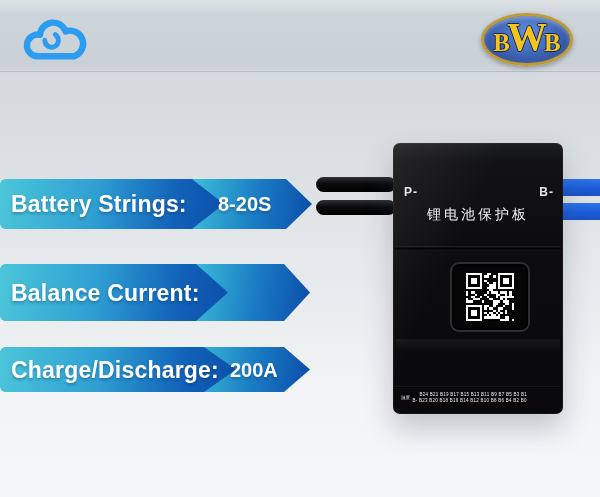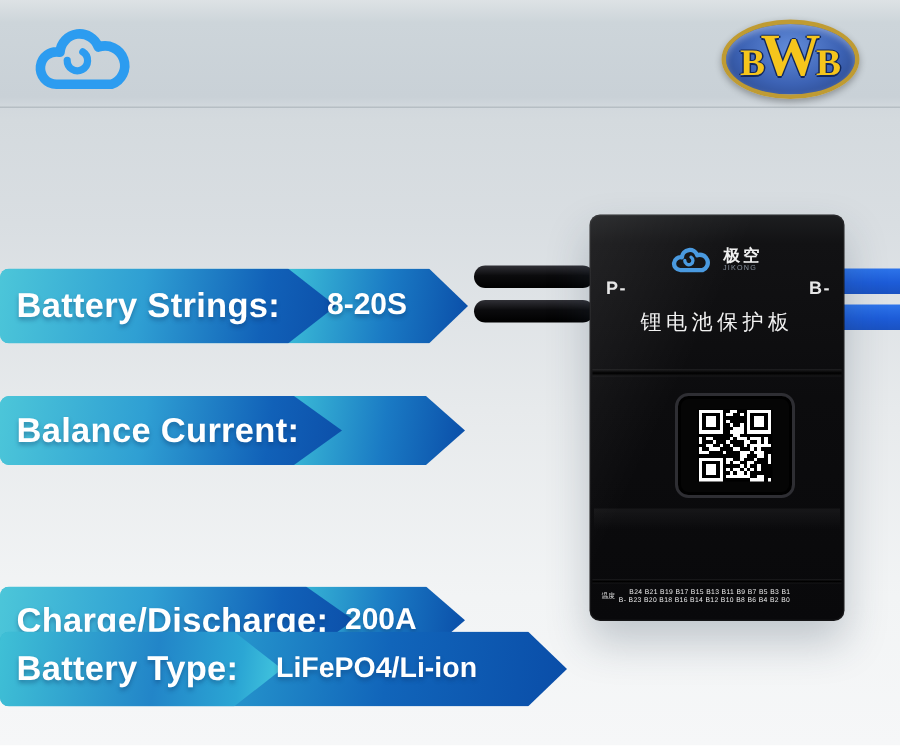--- a/index.html
+++ b/index.html
@@ -32,22 +32,22 @@
   .banner .front{left:0;top:0;bottom:0;clip-path:polygon(0 0,calc(100% - 32px) 0,100% 50%,calc(100% - 32px) 100%,0 100%);
     background:linear-gradient(98deg,#4cc6d9 0%,#2f9fd3 42%,#1161b8 78%,#0c4fa9 100%);}
   .banner.alt .back{background:linear-gradient(98deg,#32b0cc 0%,#2a9fd0 35%,#1165ba 68%,#0a4da8 100%);}
   .banner.alt .front{background:linear-gradient(98deg,#3fc0d6 0%,#2285c8 55%,#2ba6d4 84%,#46cadf 100%);}
   .banner .label{position:absolute;left:11px;top:50%;transform:translateY(-50%);z-index:2;
     font-size:23px;font-weight:bold;color:#fff;white-space:nowrap;letter-spacing:.2px;
     text-shadow:0 2px 3px rgba(10,40,90,.35);}
   .banner .value{position:absolute;top:50%;transform:translateY(-50%);z-index:2;
     font-size:20px;font-weight:bold;color:#fff;white-space:nowrap;text-shadow:0 2px 3px rgba(10,40,90,.35);}
   .b1{top:179px;width:312px;height:50px;} .b1 .front{width:224px;} .b1 .value{left:218px;width:70px;}
-  .b2{top:264px;width:310px;height:46px;} .b2 .front{width:228px;} .b2 .value{left:222px;width:66px;}
-  .b3{top:347px;width:310px;height:45px;margin-top:44px;} .b3 .front{width:236px;} .b3 .value{left:230px;width:60px;}
+  .b2{top:264px;width:310px;height:57px;} .b2 .front{width:228px;} .b2 .value{left:222px;width:66px;}
+  .b3{top:347px;width:310px;height:45px;} .b3 .front{width:236px;} .b3 .value{left:230px;width:60px;}
   .b4{top:421px;width:378px;height:50px;} .b4 .front{width:188px;} .b4 .value{left:184px;width:166px;font-size:19px;}
 
   
   .bar{position:absolute;z-index:2;}
   .bar-black{left:316px;width:80px;height:15px;border-radius:8px;
     background:linear-gradient(180deg,#303036,#0b0b0d 45%,#000);}
   .bb1{top:177px;} .bb2{top:200px;}
   .bar-blue{left:558px;width:42px;height:17px;
     background:linear-gradient(180deg,#2d74ea,#1d5cd8 55%,#1a52c2);}
   .bl1{top:179px;} .bl2{top:203px;}
@@ -109,46 +109,30 @@
     <div class="back"></div>
     <div class="front"></div>
     <span class="label">Balance Current:</span>
   </div>
   <div class="banner b3">
     <div class="back"></div>
     <div class="front"></div>
     <span class="label">Charge/Discharge:</span>
     <span class="value">200A</span>
   </div>
-  <div class="banner b4 alt">
-    <div class="back"></div>
-    <div class="front"></div>
-    <span class="label">Battery Type:</span>
-    <span class="value">LiFePO4/Li-ion</span>
-  </div>
 
   <div class="bar bar-black bb1"></div>
   <div class="bar bar-black bb2"></div>
   <div class="bar bar-blue bl1"></div>
   <div class="bar bar-blue bl2"></div>
 
   <div class="device">
     <span class="port port-l">P-</span>
     <span class="port port-r">B-</span>
 
-    <div class="brand-row">
-      <svg class="dev-cloud" viewBox="0 0 100 62">
-        <path d="M27 50 a13.5 13.5 0 1 1 3 -26.7 A16.5 16.5 0 0 1 62 19 a13.5 13.5 0 1 1 11 31 z" fill="none" stroke="#4a9ae0" stroke-width="9" stroke-linejoin="round" stroke-linecap="round"></path>
-        <path d="M36 30 a8.5 8.5 0 1 0 13 -7" fill="none" stroke="#4a9ae0" stroke-width="7" stroke-linecap="round"></path>
-      </svg>
-      <div class="brand-txt">
-        <span class="brand-cn">极空</span>
-        <span class="brand-en">JIKONG</span>
-      </div>
-    </div>
 
     <div class="board-title">锂电池保护板</div>
 
     <div class="groove g1"></div>
     <div class="gloss-band"></div>
 
     <div class="qr-frame">
       <svg class="qr" viewBox="0 0 21 21" shape-rendering="crispEdges">
           <rect x="9" y="0" width="1" height="1" fill="#fff"></rect>
           <rect x="10" y="0" width="1" height="1" fill="#fff"></rect>

